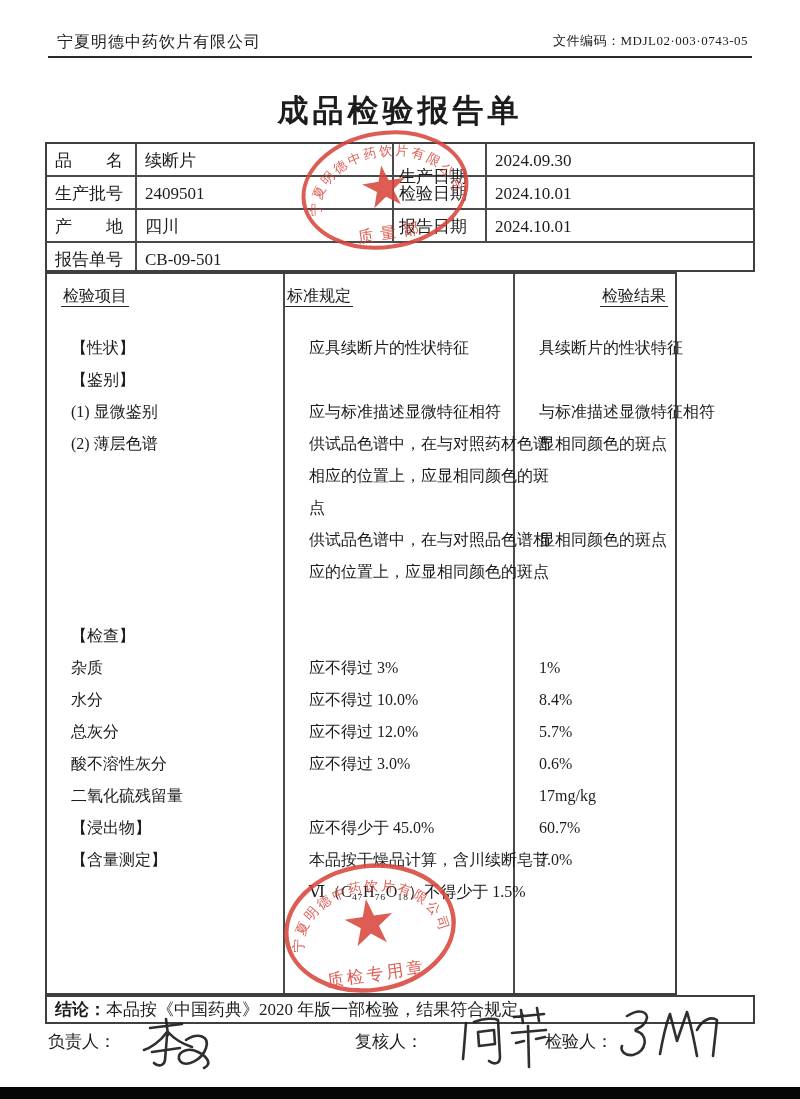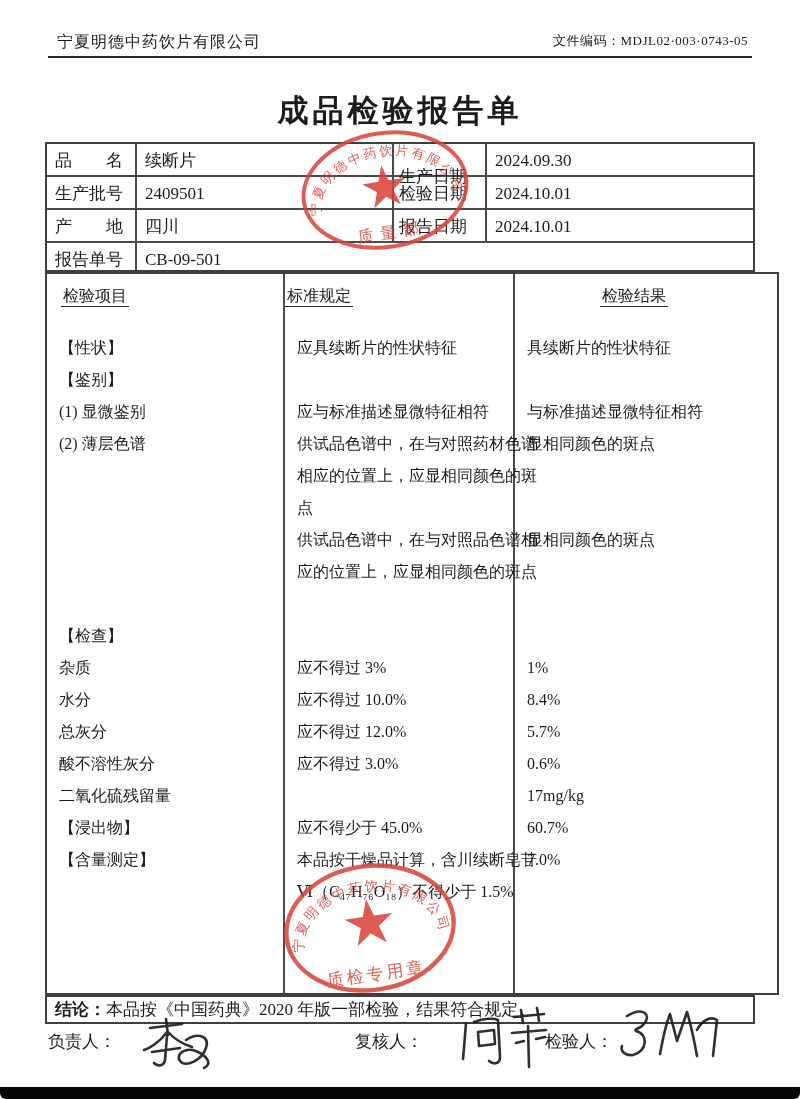--- a/index.html
+++ b/index.html
@@ -1,42 +1,42 @@
 <!DOCTYPE html>
 <html><head>
 <meta charset="utf-8">
 <style>
   html,body{margin:0;padding:0;background:#fff;}
   .page{position:relative;width:800px;height:1099px;background:#ffffff;overflow:hidden;
-        font-family:"Liberation Serif","DejaVu Serif",serif;color:#1c1c1c;border-radius:6px;}
+        font-family:"Liberation Serif","DejaVu Serif",serif;color:#1c1c1c;}
   
   .hdr-company{position:absolute;left:57px;top:32px;font-size:16px;letter-spacing:1px;}
   .hdr-code{position:absolute;right:52px;top:32px;font-size:13px;letter-spacing:.5px;}
   .hdr-rule{position:absolute;left:48px;top:56px;width:704px;height:0;border-top:2px solid #2a2a2a;}
   
   .title{position:absolute;left:0;top:90px;width:800px;text-align:center;
          font-size:31px;font-weight:bold;letter-spacing:4px;}
   
   .vline,.hline{position:absolute;background:#4a4a4a;}
   
   .info-table{position:absolute;left:45px;top:142px;width:710px;height:130px;
               border:2px solid #3f3f3f;box-sizing:border-box;font-size:17px;}
   .info-table .hline{left:0;width:706px;height:2px;}
   .info-table .vline{top:0;width:2px;}
   .cellt{position:absolute;height:33px;line-height:33px;white-space:nowrap;}
   
-  .main-table{position:absolute;left:45px;top:272px;width:734px;height:723px;
+  .main-table{position:absolute;left:45px;top:272px;width:632px;height:723px;
               border:2px solid #3f3f3f;box-sizing:border-box;font-size:16px;}
   .main-table .vline{top:0;height:719px;width:2px;}
   .mt-head{position:absolute;top:10px;height:24px;line-height:24px;}
   .mt-head span{border-bottom:1px solid #2a2a2a;padding:0 2px 2px 2px;}
   .mth1{left:14px;}
   .mth2{left:238px;width:228px;text-align:left;}
   .mth3{left:468px;width:238px;text-align:center;}
-  .lines{position:absolute;left:0;top:58px;width:706px;}
+  .lines{position:absolute;left:0;top:58px;width:706px;padding-left:12px;}
   .line{position:relative;height:32px;line-height:32px;}
   .lc{position:absolute;top:0;white-space:nowrap;}
   .lc1{left:12px;}
   .lc2{left:250px;}
   .lc3{left:480px;}
   
   .conclusion{position:absolute;left:45px;top:995px;width:710px;height:29px;
               border:2px solid #3f3f3f;box-sizing:border-box;line-height:25px;font-size:17px;}
   .conclusion .lbl{font-weight:bold;margin-left:8px;}
   

